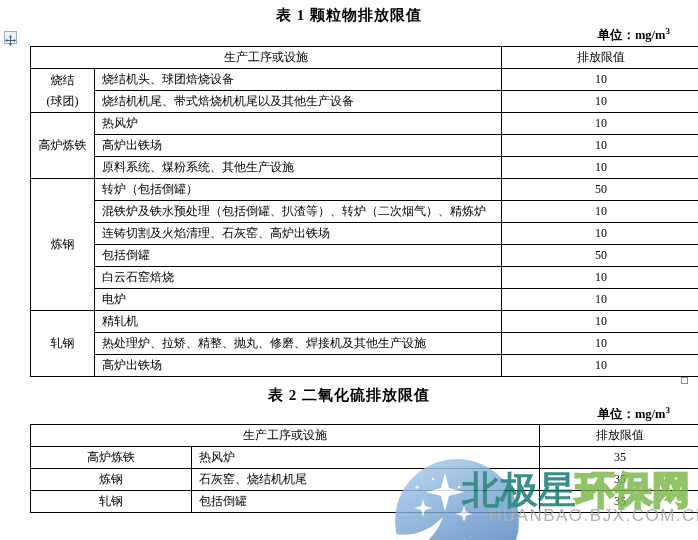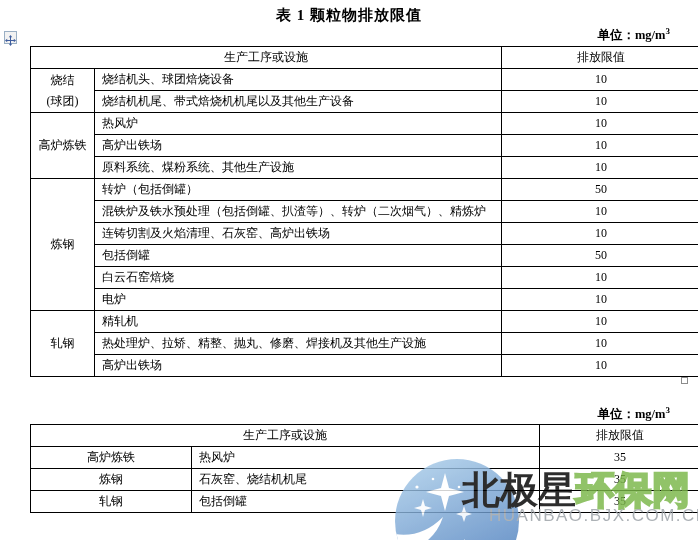--- a/index.html
+++ b/index.html
@@ -49,21 +49,21 @@
   .watermark{
     position:absolute;left:0;top:0;width:698px;height:540px;
     pointer-events:none;opacity:0.82;z-index:5;
   }
   .wm-logo{position:absolute;left:395px;top:459px;}
   .wm-text{
     position:absolute;left:462px;top:471px;
     font-family:"Liberation Sans","DejaVu Sans",sans-serif;
     font-size:38px;font-weight:bold;white-space:nowrap;line-height:1;
   }
-  .wm-primary{color:#000000;}
+  .wm-primary{color:#0f766e;}
   .wm-secondary{
     color:rgba(140,198,70,0.30);
     -webkit-text-stroke:2.5px #7ab648;
   }
   .wm-domain{
     position:absolute;left:489px;top:506px;
     font-family:"Liberation Sans","DejaVu Sans",sans-serif;
     font-size:17px;color:#9aa0a6;letter-spacing:1.5px;white-space:nowrap;line-height:1.2;
   }
 </style>
@@ -160,20 +160,21 @@
     </tr>
     <tr>
       <td class="process">高炉出铁场</td>
       <td>10</td>
     </tr>
   </tbody>
     </table>
 
   <div class="resize-handle"></div>
 
+  <div class="doc-title" id="title2">表 2 二氧化硫排放限值</div>
   <div class="unit" id="unit2"><span>单位：mg/m</span><sup>3</sup></div>
 
   <table id="table2">
     <colgroup>
         <col style="width:161px">
         <col style="width:348px">
         <col style="width:161px">
       </colgroup>
     <tbody>
         <tr>

